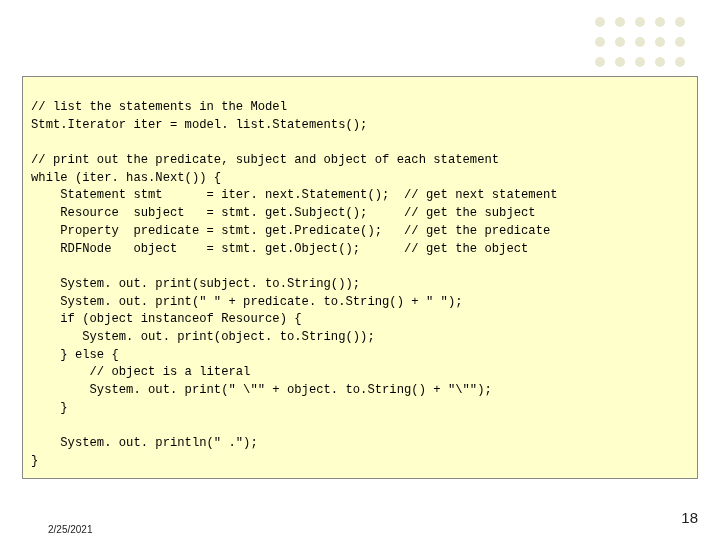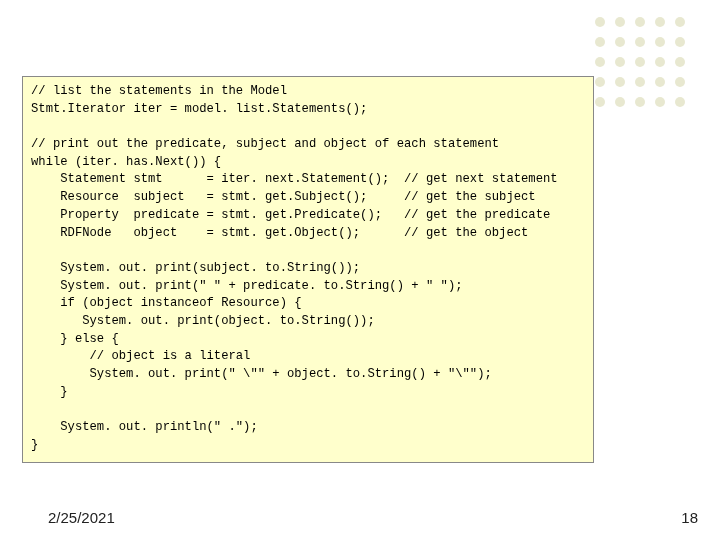--- a/index.html
+++ b/index.html
@@ -33,36 +33,36 @@
     width: 110px;
     height: 110px;
   }
   .dots circle {
     fill: #e8e8d0;
   }
   .codeblock {
     position: absolute;
     left: 22px;
     top: 76px;
-    width: 572px;
-    padding: 6px 8px 8px 8px;
+    width: 676px;
+    padding: 22px 8px 8px 8px;
     box-sizing: border-box;
     background: #ffffcc;
     border: 1px solid #888;
     font-family: "Courier New", Courier, monospace;
     font-size: 12.2px;
     line-height: 1.45;
     color: #000;
     white-space: pre;
   }
   .footer-date {
     position: absolute;
     left: 48px;
-    bottom: 14px;
-    font-size: 15px;
+    bottom: 5px;
+    font-size: 10px;
     color: #222;
     margin-top: 20px;
   }
   .footer-page {
     position: absolute;
     right: 22px;
     bottom: 14px;
     font-size: 15px;
     color: #222;
   }

